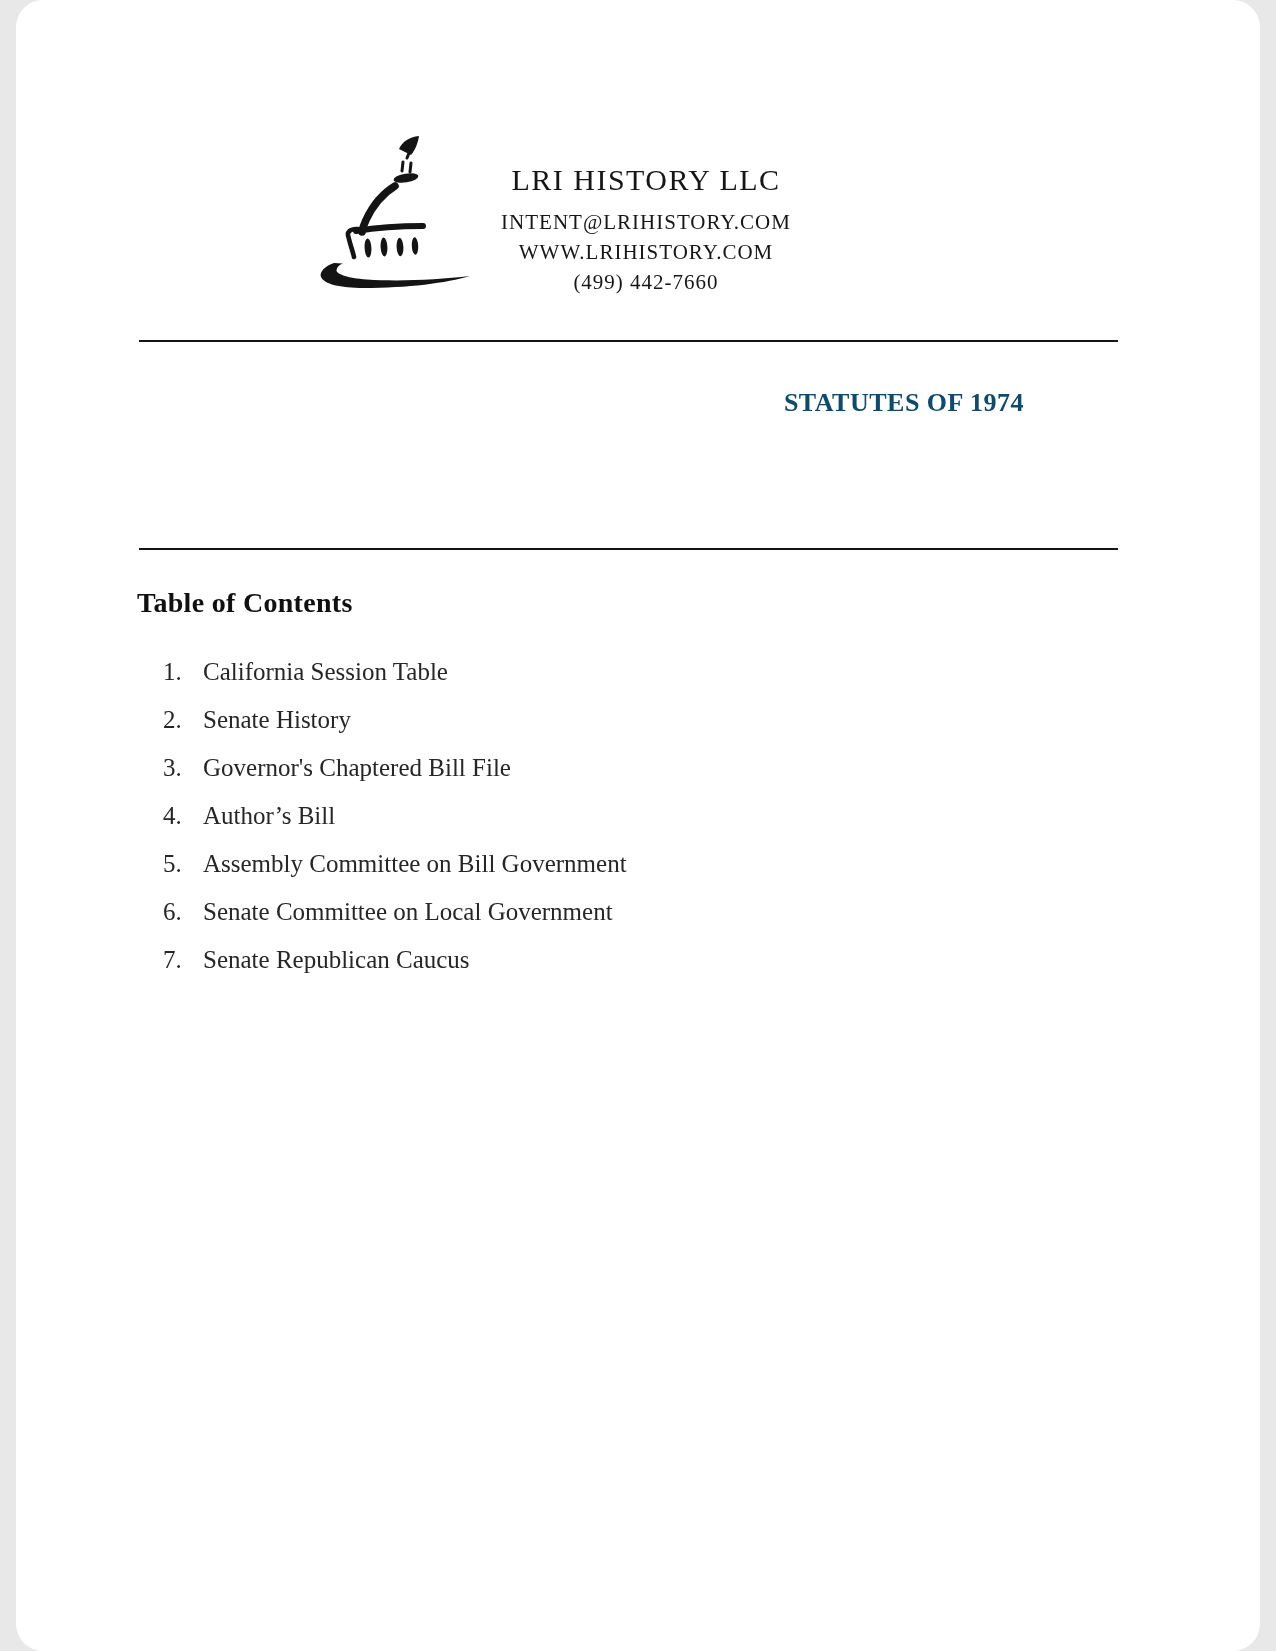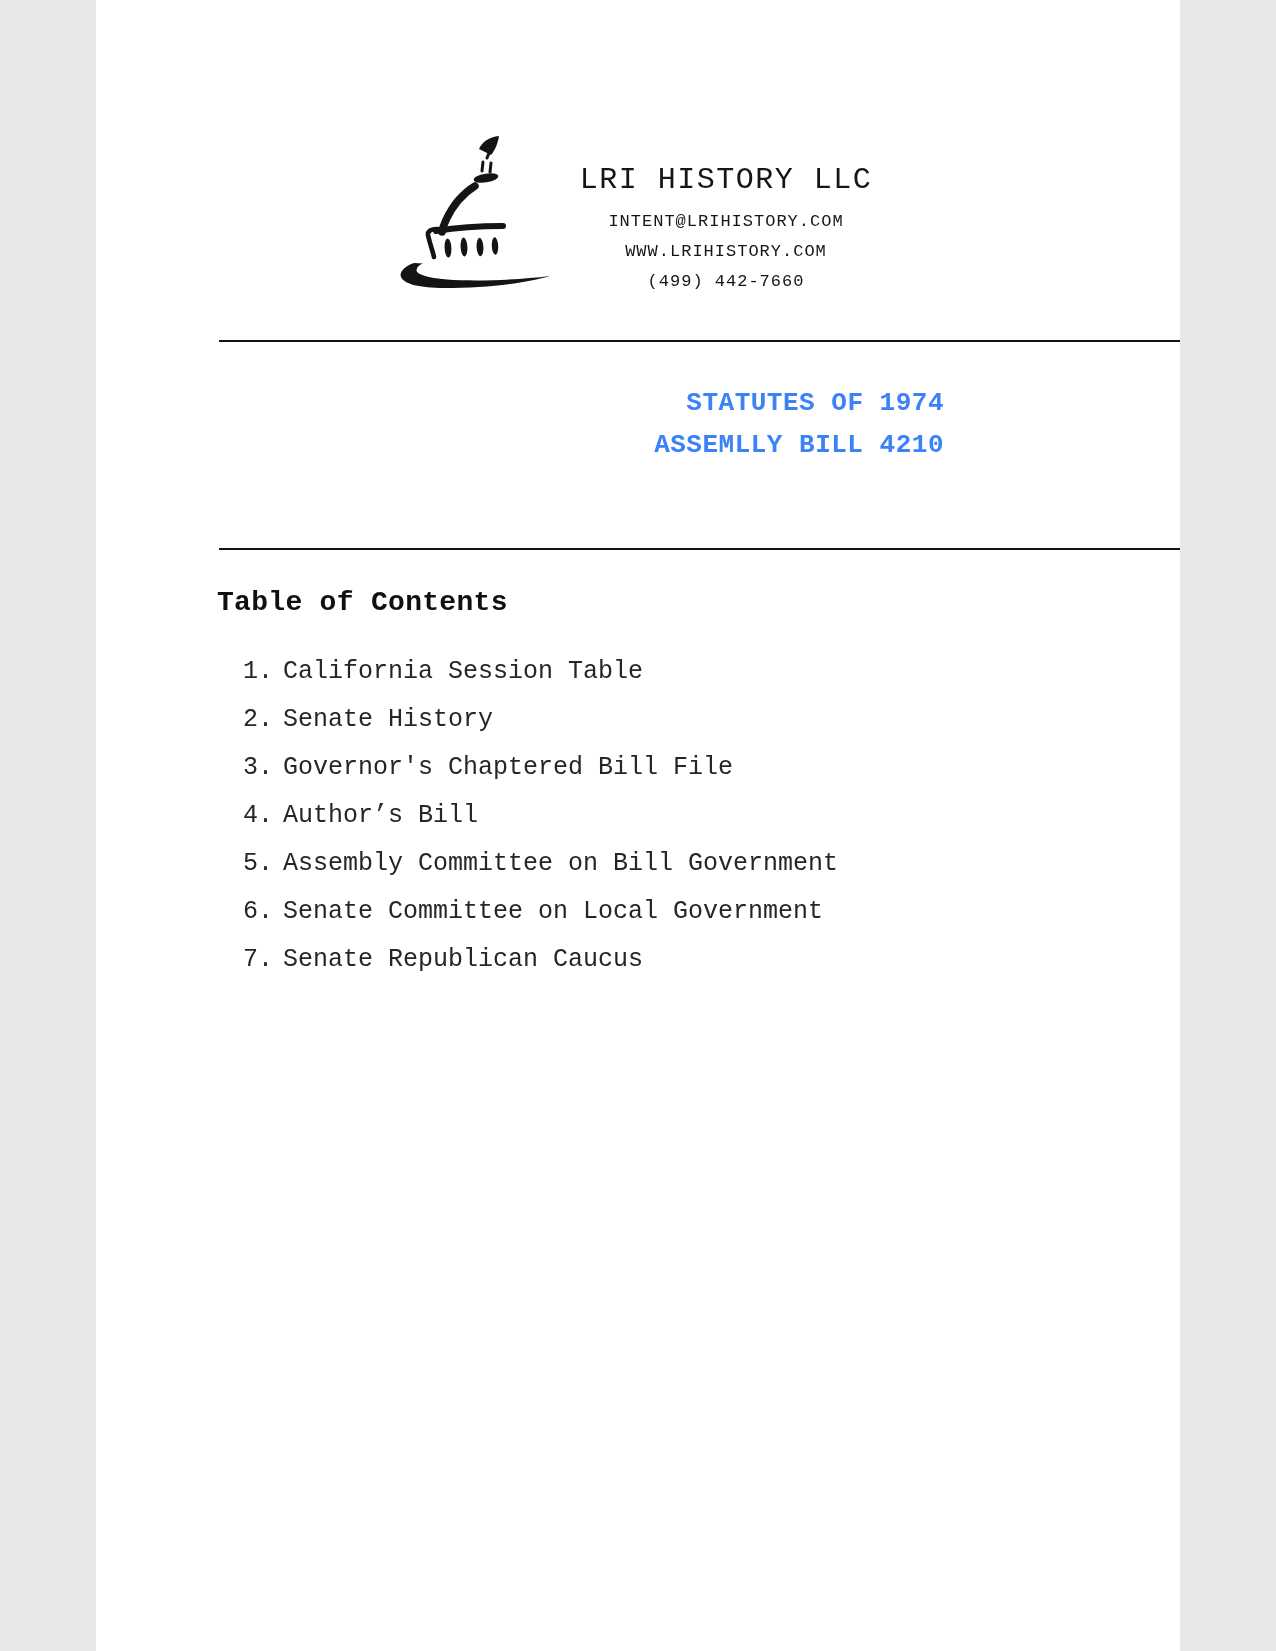--- a/index.html
+++ b/index.html
@@ -1,25 +1,26 @@
 <!DOCTYPE html>
 <html><head>
 <meta charset="utf-8">
 <style>
   * { margin: 0; padding: 0; box-sizing: border-box; }
   html, body { background: #e8e8e8; }
   .page {
     position: relative;
-    width: 1084px;
+    width: 1244px;
     height: 1651px;
     margin: 0 auto;
     background: #ffffff;
-    font-family: Liberation Mono, monospace;
+    font-family: Liberation Serif, serif;
     color: #1c1c1c;
     overflow: hidden;
+    border-radius: 27px;
   }
 
   
   .logo {
     position: absolute;
     left: 296px;
     top: 124px;
     width: 170px;
     height: 170px;
   }
@@ -32,21 +33,21 @@
     color: #161616;
   }
   .company-name {
     font-size: 30px;
     line-height: 36px;
     letter-spacing: 1.5px;
     font-weight: normal;
     white-space: nowrap;
   }
   .contact-line {
-    font-size: 17px;
+    font-size: 21px;
     line-height: 30px;
     letter-spacing: 1px;
     white-space: nowrap;
   }
   .contact-line.first { margin-top: 9px; }
 
   
   .rule {
     position: absolute;
     left: 123px;
@@ -60,21 +61,21 @@
   
   .case-block {
     position: absolute;
     right: 236px;
     top: 382px;
     text-align: right;
     font-size: 26px;
     line-height: 42px;
     font-weight: bold;
     letter-spacing: 0.5px;
-    color: #3b82f6;
+    color: #0c4a6e;
   }
   .case-line { white-space: pre; }
 
   
   .toc-title {
     position: absolute;
     left: 121px;
     top: 584px;
     font-size: 28px;
     line-height: 38px;
@@ -144,21 +145,20 @@
     <div class="company-name">LRI HISTORY LLC</div>
     <div class="contact-line first">INTENT@LRIHISTORY.COM</div>
     <div class="contact-line">WWW.LRIHISTORY.COM</div>
     <div class="contact-line">(499) 442-7660</div>
   </div>
 
   <div class="rule rule-top"></div>
 
   <div class="case-block">
     <div class="case-line">STATUTES OF 1974</div>
-    <div class="case-line">ASSEMLLY BILL 4210</div>
   </div>
 
   <div class="rule rule-bottom"></div>
 
   <div class="toc-title">Table of Contents</div>
 
   <ol class="toc-list">
     <li class="toc-item">
       <span class="toc-num">1.</span>
       <span class="toc-label">California Session Table</span>

